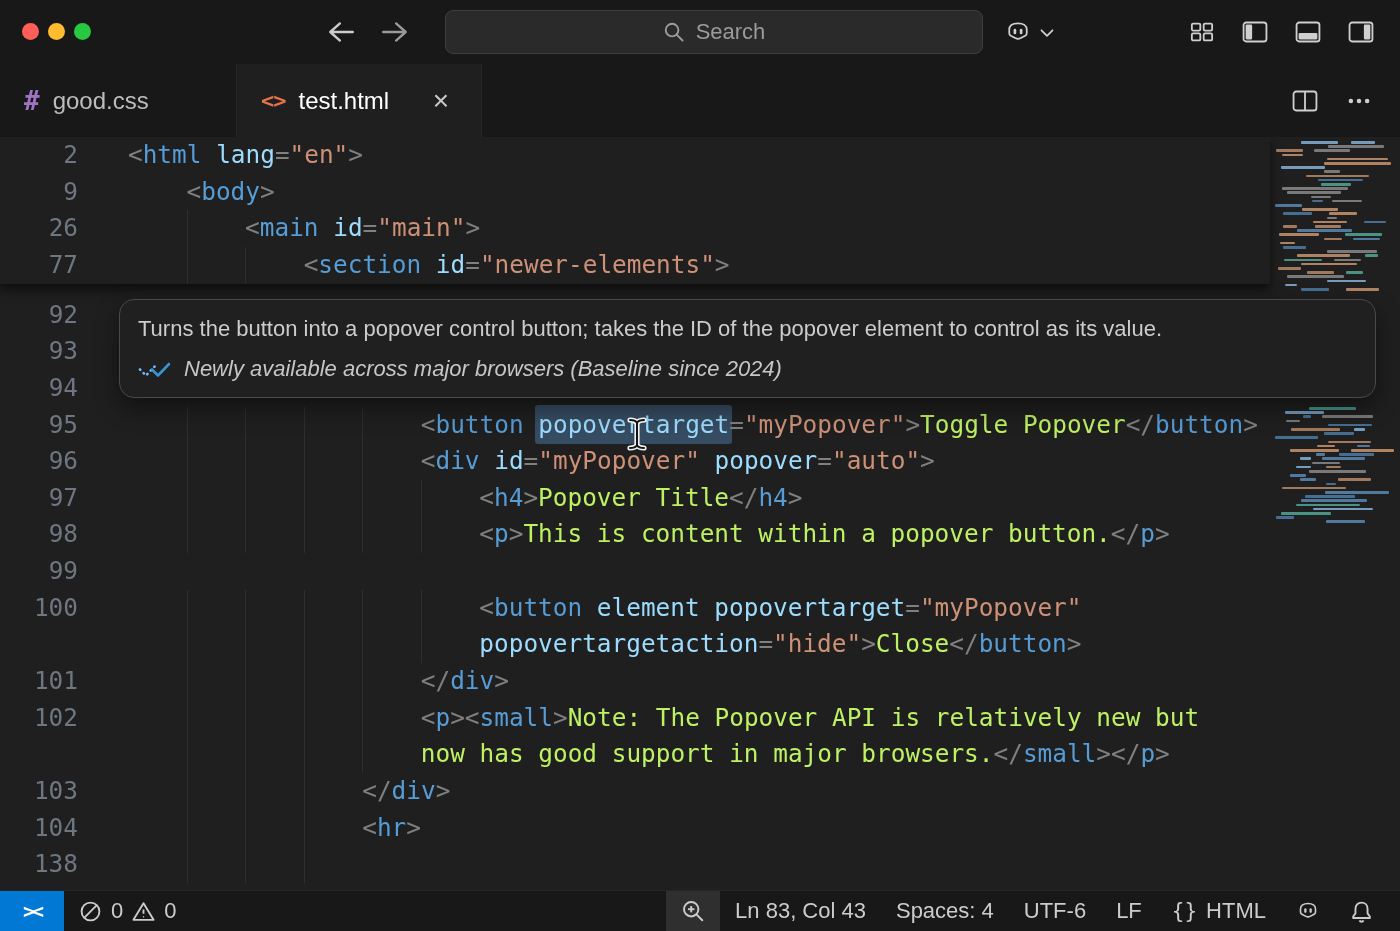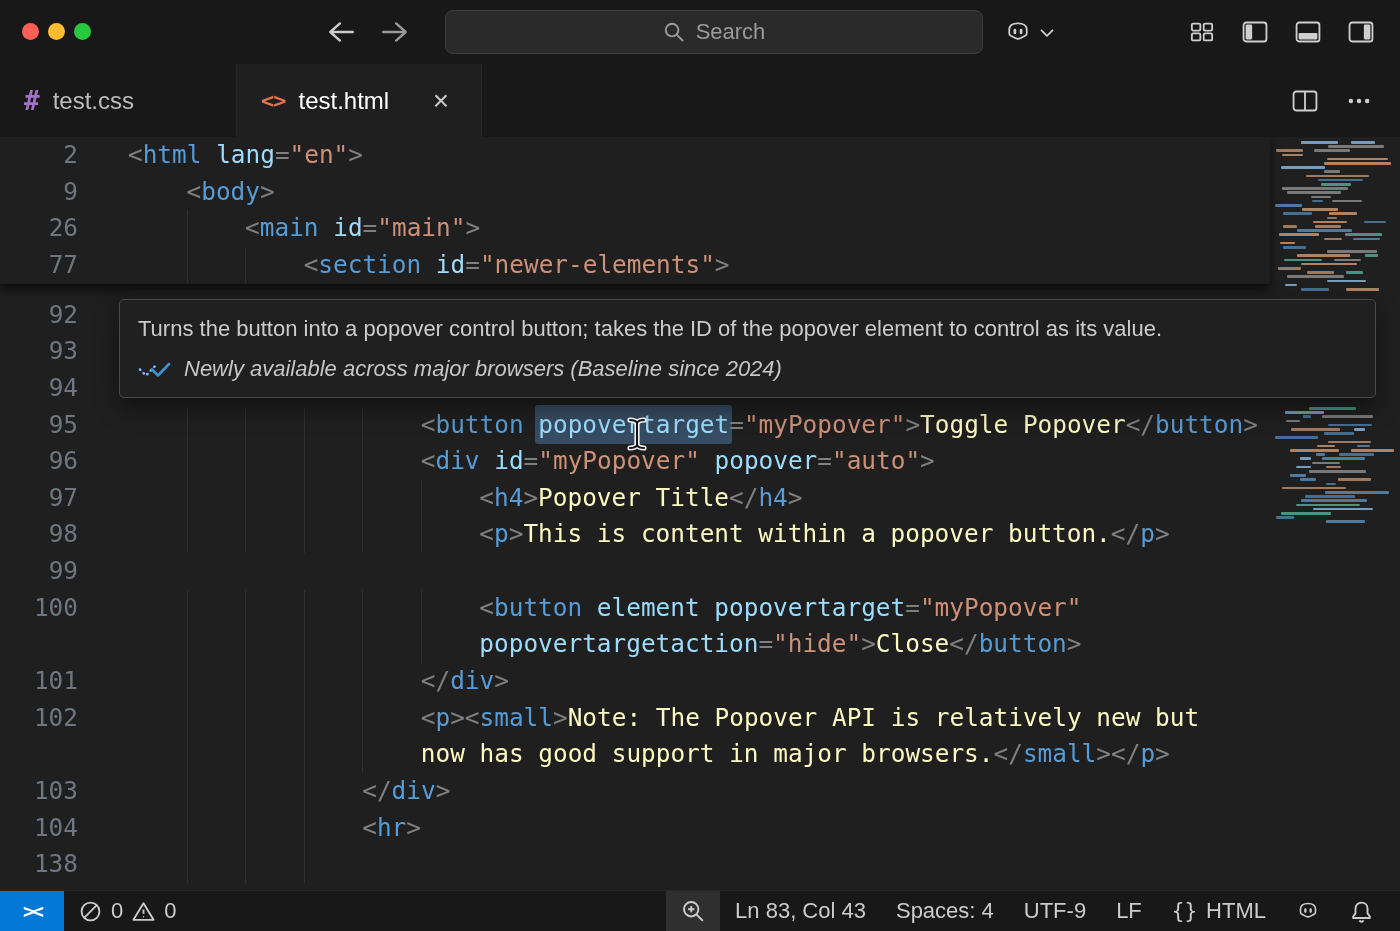--- a/index.html
+++ b/index.html
@@ -36,28 +36,28 @@
   .tab-actions{margin-left:auto;display:flex;align-items:center;gap:28px;padding-right:28px;color:#cfcfcf;}
 
   
   .editor{position:absolute;top:137px;left:0;width:1400px;height:754px;background:#1f1f1f;overflow:hidden;}
   .crow{display:flex;height:36.65px;line-height:36.65px;font-size:24.4px;
         font-family:"DejaVu Sans Mono",monospace;}
   .ln{width:78px;text-align:right;color:#6e7681;flex:none;}
   .lc{position:relative;margin-left:50px;flex:1;}
   .guide{position:absolute;top:0;bottom:0;width:1px;background:#2e2e2e;}
   .ltxt{white-space:pre;position:relative;}
-  .tk-p{color:#808080;} .tk-t{color:#569cd6;} .tk-a{color:#9cdcfe;} .tk-s{color:#ce9178;} .tk-x{color:#fef9c3;}
+  .tk-p{color:#808080;} .tk-t{color:#569cd6;} .tk-a{color:#9cdcfe;} .tk-s{color:#ce9178;} .tk-x{color:#bef264;}
   .tk-w{color:#9cdcfe;background:rgba(79,125,172,.48);padding:5px 3px;margin:0 -3px;border-radius:3px;}
   .sticky{position:absolute;top:0;left:0;width:1270px;height:146.6px;background:#1f1f1f;z-index:10;
           box-shadow:0 6px 10px rgba(0,0,0,.55);}
   .rows{position:absolute;top:159.65px;left:0;width:1270px;z-index:1;}
 
   .tooltip{position:absolute;left:119px;top:162px;width:1257px;box-sizing:border-box;background:#202020;
-           border:1px solid #4a4a4a;border-radius:5px;z-index:20;padding:16px 18px 15px;
+           border:1px solid #4a4a4a;border-radius:15px;z-index:20;padding:16px 18px 15px;
            box-shadow:0 10px 24px rgba(0,0,0,.45);}
   .tt-l1{font-size:22px;color:#cccccc;white-space:nowrap;overflow:hidden;}
   .tt-l2{margin-top:14px;display:flex;align-items:center;gap:12px;font-size:22px;font-style:italic;color:#c6c6c6;}
 
   .minimap{position:absolute;top:0;right:0;width:130px;height:100%;z-index:5;}
   .mmbar{position:absolute;height:2.5px;border-radius:1px;opacity:.85;}
 
   .cursor{position:absolute;left:626px;top:417px;z-index:40;}
 
   
@@ -129,21 +129,21 @@
       <svg width="26" height="24" viewBox="0 0 20 17" fill="none" stroke="currentColor" stroke-width="1.4">
           <rect x="1.2" y="1.2" width="17.6" height="14.6" rx="2"></rect>
           <rect x="12.2" y="2.8" width="5" height="11.4" rx=".8" fill="currentColor" stroke="none"></rect>
         </svg>
     </div>
   </div>
 
   <div class="tabbar">
     <div class="tab" style="width:237px;">
       <span class="tab-icon-hash">#</span>
-      <span>test.css</span>
+      <span>good.css</span>
     </div>
     <div class="tab active" style="width:245px;">
       <span class="tab-icon-html">&lt;&gt;</span>
       <span>test.html</span>
       <span class="close">×</span>
     </div>
     <div class="tab-actions">
       <svg width="26" height="24" viewBox="0 0 20 17" fill="none" stroke="currentColor" stroke-width="1.4">
           <rect x="1.2" y="1.2" width="17.6" height="14.6" rx="2"></rect>
           <line x1="10" y1="1.2" x2="10" y2="15.8"></line>
@@ -460,21 +460,21 @@
       <div class="sb-item zoom-box">
         <svg width="24" height="24" viewBox="0 0 16 16" fill="none" stroke="currentColor" stroke-width="1.3">
             <circle cx="6.8" cy="6.8" r="4.8"></circle>
             <line x1="10.4" y1="10.4" x2="14.2" y2="14.2" stroke-linecap="round"></line>
             <line x1="4.7" y1="6.8" x2="8.9" y2="6.8"></line>
             <line x1="6.8" y1="4.7" x2="6.8" y2="8.9"></line>
           </svg>
       </div>
       <div class="sb-item">Ln 83, Col 43</div>
       <div class="sb-item">Spaces: 4</div>
-      <div class="sb-item">UTF-9</div>
+      <div class="sb-item">UTF-6</div>
       <div class="sb-item">LF</div>
       <div class="sb-item">
         <span class="braces">{}</span>
         <span>HTML</span>
       </div>
       <div class="sb-item">
         <svg width="24" height="24" viewBox="0 0 24 24" fill="none" stroke="currentColor" stroke-width="1.6">
             <path d="M12 4.5c-4.6 0-7.5 1.9-7.5 5.4v3.2c0 .9.5 1.7 1.3 2.1l4.2 2.2c.6.3 1.3.5 2 .5s1.4-.2 2-.5l4.2-2.2c.8-.4 1.3-1.2 1.3-2.1V9.9c0-3.5-2.9-5.4-7.5-5.4z"></path>
             <rect x="8.2" y="9.3" width="2.3" height="4.6" rx="1.15" fill="currentColor" stroke="none"></rect>
             <rect x="13.5" y="9.3" width="2.3" height="4.6" rx="1.15" fill="currentColor" stroke="none"></rect>

